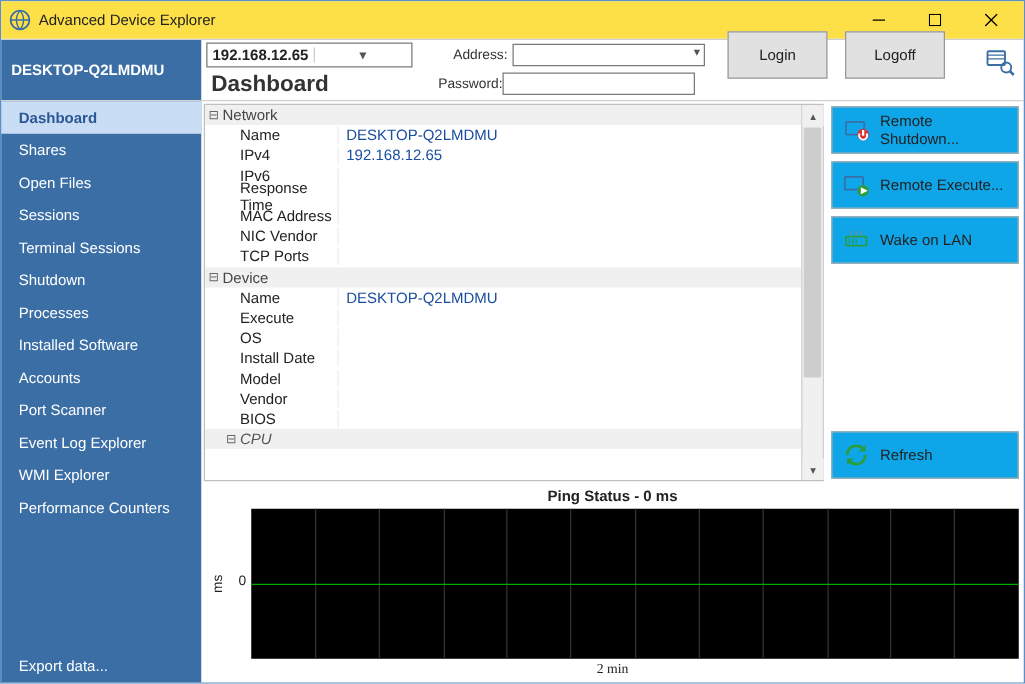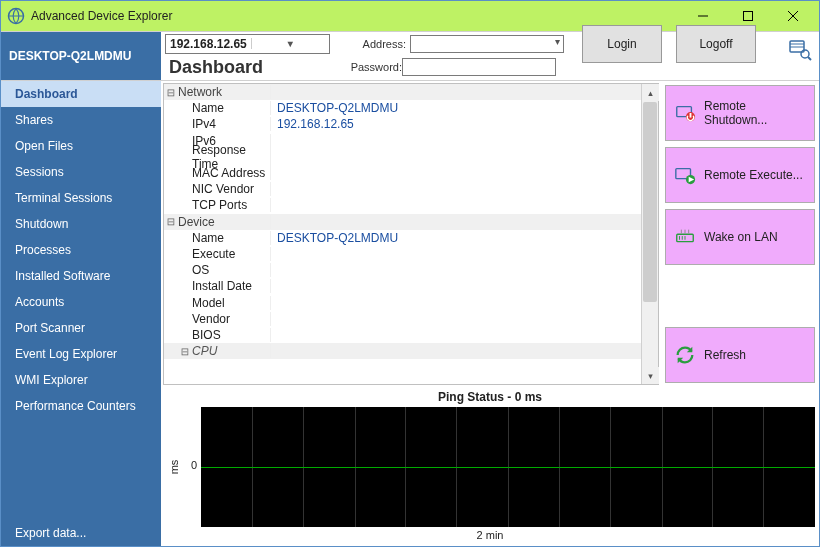--- a/index.html
+++ b/index.html
@@ -1,19 +1,19 @@
 <!DOCTYPE html>
 <html><head>
 <meta charset="utf-8">
 <style>
   * { box-sizing: border-box; margin: 0; padding: 0; }
   html, body { width: 820px; height: 547px; font-family: "Segoe UI", Tahoma, sans-serif; font-size: 12px; color: #222; background: #fff; overflow: hidden; }
   .window { width: 820px; height: 547px; border: 1px solid #5a8fc7; display: flex; flex-direction: column; }
 
-  .titlebar { height: 30px; display: flex; align-items: center; padding: 0 4px 0 6px; background: #bef264; }
+  .titlebar { height: 30px; display: flex; align-items: center; padding: 0 4px 0 6px; background: #fde047; }
   .titlebar .app-icon { width: 18px; height: 18px; margin-right: 6px; }
   .titlebar .title { flex: 1; font-size: 12px; }
   .titlebar .win-btn { width: 45px; height: 28px; display: flex; align-items: center; justify-content: center; cursor: default; }
 
   .toolbar { height: 50px; display: flex; align-items: stretch; border-top: 1px solid #d0d0d0; border-bottom: 1px solid #d0d0d0; }
   .hostname-cell { width: 160px; background: #3a6ea5; color: #fff; font-weight: bold; display: flex; align-items: center; padding: 0 8px; font-size: 12px; }
   .toolbar-right { flex: 1; display: flex; flex-direction: column; }
   .tb-row1 { height: 22px; display: flex; align-items: center; gap: 4px; padding: 1px 6px 0 4px; }
   .tb-row2 { height: 26px; display: flex; align-items: center; padding: 0 6px 0 4px; }
   .ip-combo { width: 165px; height: 20px; border: 1px solid #7a7a7a; display: flex; align-items: center; background: #fff; }
@@ -45,34 +45,34 @@
   .prop-sub .prop-label-col { padding-left: 0; font-style: italic; }
   .prop-section .prop-label-col.full { font-weight: normal; color: #444; }
   .prop-link { color: #1a4ea0; }
   .prop-scroll { width: 17px; background: #f0f0f0; border-left: 1px solid #d0d0d0; position: relative; }
   .prop-scroll .arrow { position: absolute; left: 0; width: 17px; height: 17px; background: #f0f0f0; display: flex; align-items: center; justify-content: center; font-size: 9px; color: #555; }
   .prop-scroll .arrow.up { top: 0; }
   .prop-scroll .arrow.down { bottom: 0; }
   .prop-scroll .thumb { position: absolute; left: 1px; right: 1px; top: 18px; height: 200px; background: #cdcdcd; border-radius: 2px; }
 
   .action-panel { width: 158px; padding: 4px; display: flex; flex-direction: column; gap: 6px; }
-  .action-btn { height: 56px; border: 1px solid #adadad; background: #f0abfc; display: flex; align-items: center; gap: 8px; padding: 0 8px; font-size: 12px; cursor: default; }
+  .action-btn { height: 38px; border: 1px solid #adadad; background: #0ea5e9; display: flex; align-items: center; gap: 8px; padding: 0 8px; font-size: 12px; cursor: default; }
   .action-btn .ic { width: 22px; height: 22px; flex-shrink: 0; }
   .action-panel .gap { flex: 1; }
 
   .chart-area { height: 155px; margin: 0 4px 4px 4px; }
   .chart-title { text-align: center; font-weight: bold; font-size: 12px; padding: 3px 0; }
   .chart-body { height: 120px; display: flex; }
   .chart-ylabel { width: 18px; display: flex; align-items: center; justify-content: center; font-size: 11px; transform-origin: center; }
   .chart-ylabel span { transform: rotate(-90deg); display: block; }
   .chart-ytick { width: 18px; position: relative; font-size: 11px; }
   .chart-plot { flex: 1; background: #000; position: relative; }
   .chart-grid-v { position: absolute; top: 0; bottom: 0; width: 1px; background: #333; }
   .chart-line { position: absolute; left: 0; right: 0; top: 50%; height: 1px; background: #0a0; }
-  .chart-xlabel { text-align: center; font-size: 11px; padding-top: 2px; }
+  .chart-xlabel { text-align: center; font-size: 11px; padding-top: 2px; font-family: Liberation Serif, serif; }
 </style>
 </head>
 <body>
 
 <div class="window">
 
   <div class="titlebar">
     <span class="app-icon">
       <svg viewBox="0 0 24 24">
           <circle cx="12" cy="12" r="10" fill="none" stroke="#3a6ea5" stroke-width="2"></circle>

